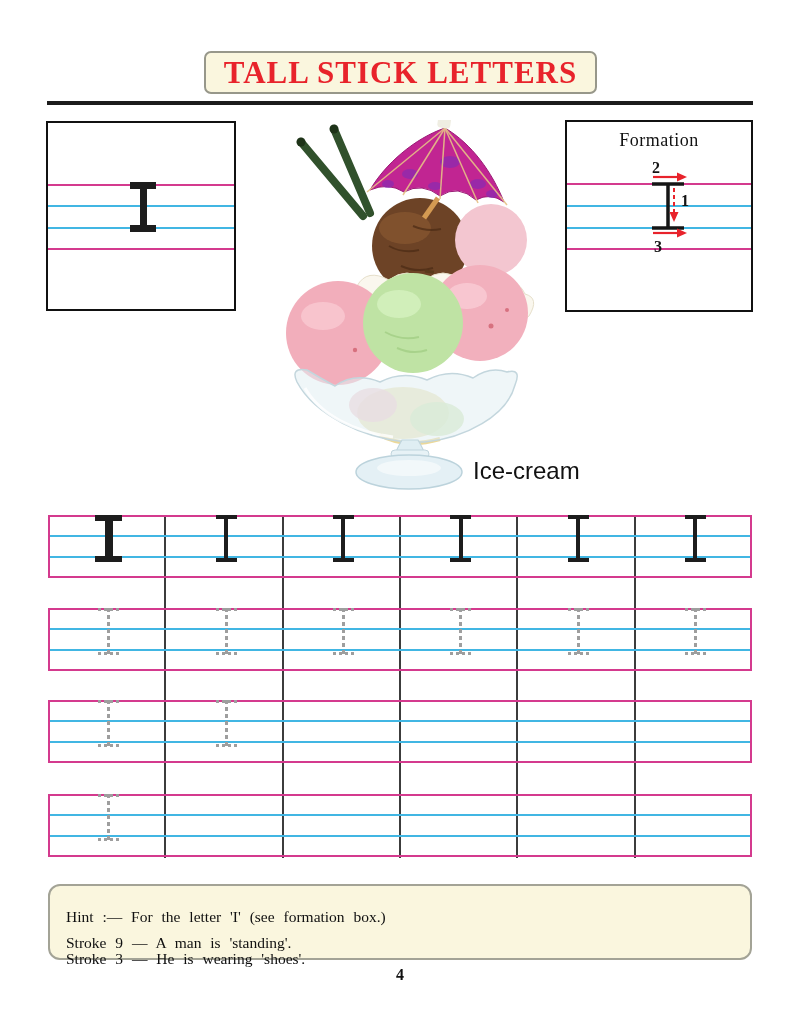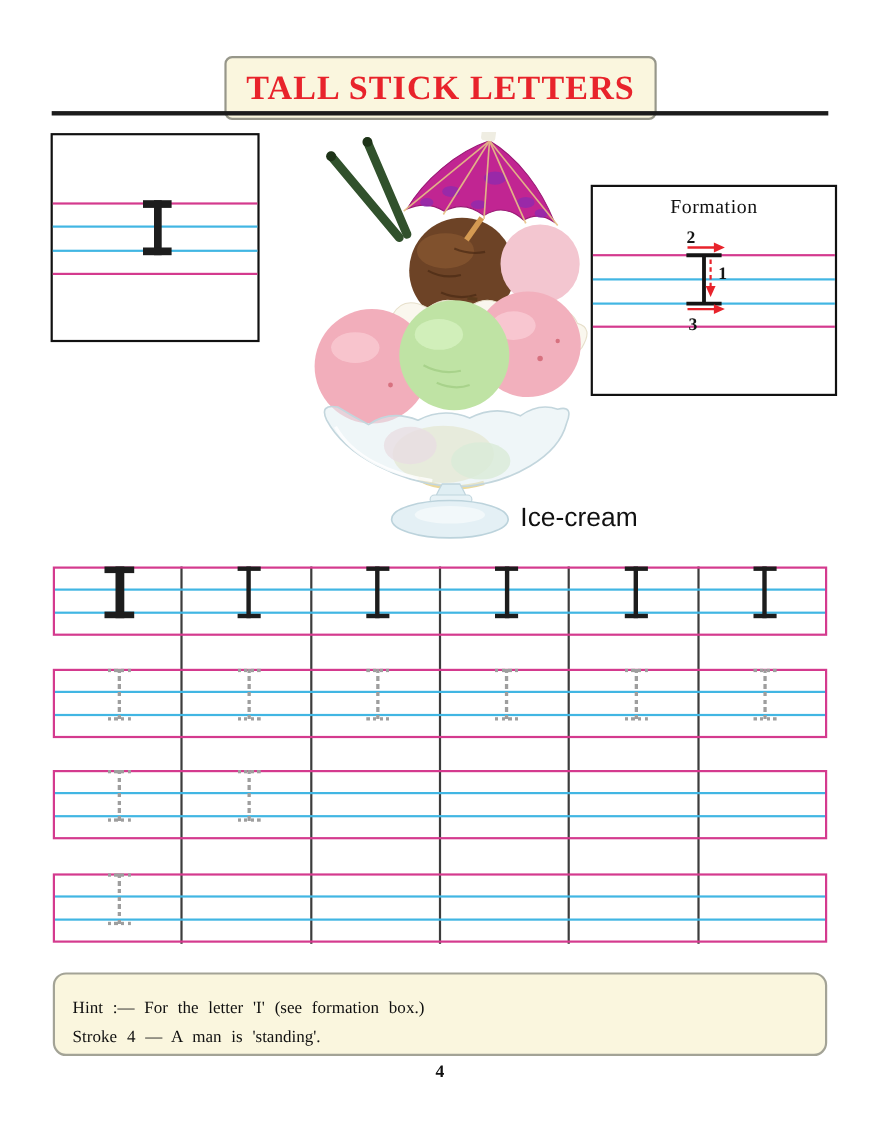--- a/index.html
+++ b/index.html
@@ -1,31 +1,31 @@
 <!DOCTYPE html>
 <html style="--red: #e8232b; --cream: #faf6de; --magenta: #d43a8e; --cyan: #41b6e3; --letter_black: #1d1d1d; --trace: #9e9e9e; --divider: #3c3c3c;"><head>
 <meta charset="utf-8">
 <style>
   html,body{margin:0;padding:0;background:#fff;}
   .page{position:relative;width:800px;height:1030px;background:#fff;overflow:hidden;
         font-family:"Liberation Serif", serif;}
 
   
-  .banner{position:absolute;left:204px;top:51px;width:393px;height:58px;
+  .banner{position:absolute;left:204px;top:51px;width:393px;height:43px;
           background:var(--cream,#faf6de);border:2px solid #97978a;border-radius:7px;
           display:flex;align-items:center;justify-content:center;box-sizing:border-box;}
   .banner span{color:var(--red,#e8232b);font-weight:bold;font-size:31px;letter-spacing:1px;
           font-family:"Liberation Serif",serif;}
 
   .rule{position:absolute;left:47px;top:101px;width:706px;height:4px;background:#1c1c1c;}
 
   
   .sqbox{position:absolute;border:2px solid #111;background:#fff;box-sizing:border-box;}
   .letter-box{left:46px;top:121px;width:190px;height:190px;}
-  .formation-box{left:537px;top:120px;width:224px;height:192px;margin-top:48px;}
+  .formation-box{left:565px;top:120px;width:188px;height:192px;}
   .rl{position:absolute;left:0;right:0;height:2px;}
   .rl.m{background:var(--magenta,#d43a8e);}
   .rl.c{background:var(--cyan,#41b6e3);}
   .formation-title{position:absolute;top:8px;left:0;right:0;text-align:center;
           font-size:18px;color:#111;letter-spacing:.5px;}
   .formation-svg{position:absolute;left:0;top:0;}
   .fnum{font-family:"Liberation Serif",serif;font-size:16px;font-weight:bold;fill:#151515;}
 
   
   .letterI{position:absolute;width:21px;height:47px;top:-2px;}
@@ -301,17 +301,18 @@
         <div class="letterI dashed" style="left: 48.1667px;">
           <div class="t"></div>
           <div class="v"></div>
           <div class="b"></div>
         </div>
       </div>
     </div>
 
   <div class="hint">
     <p class="intro">Hint :— For the letter 'I' (see formation box.)</p>
-    <p>Stroke 4 — A man is 'standing'.</p>
+    <p>Stroke 9 — A man is 'standing'.</p>
+    <p>Stroke 3 — He is wearing 'shoes'.</p>
   </div>
 
   <div class="pageno">4</div>
 </div>
 
 </body></html>

